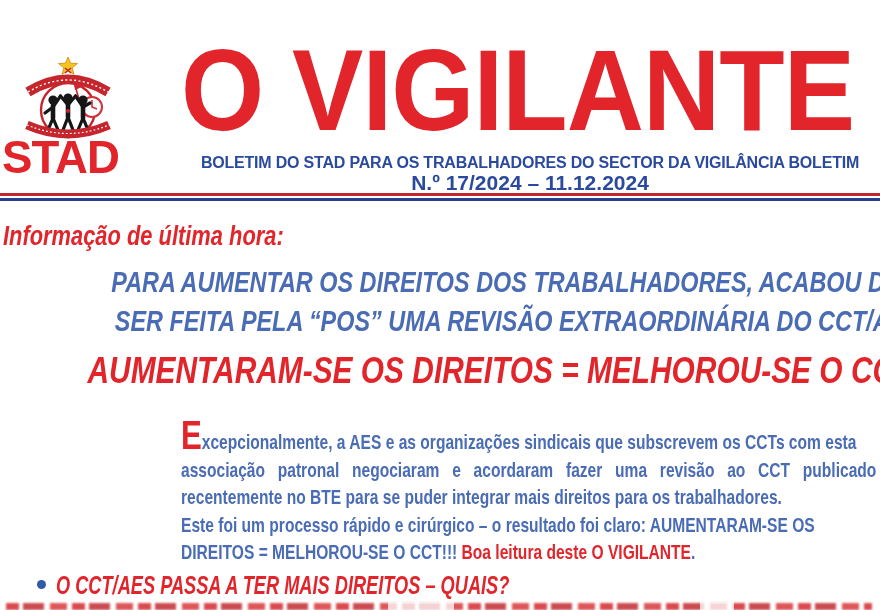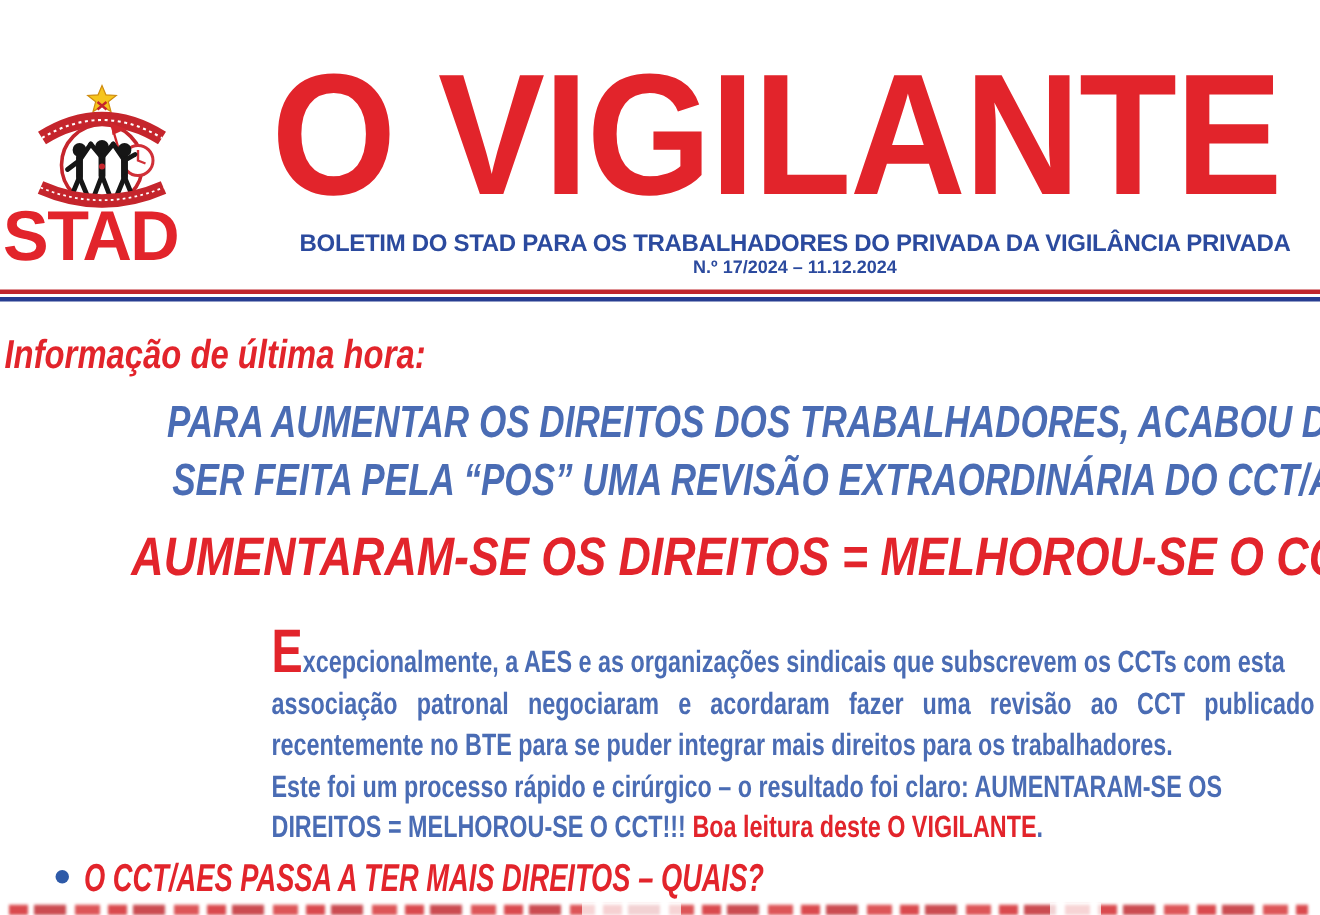--- a/index.html
+++ b/index.html
@@ -25,21 +25,21 @@
     color:var(--red);line-height:1;letter-spacing:-1px;white-space:nowrap;
     transform:scaleX(0.93);transform-origin:0 0;
   }
   .subtitle{
     position:absolute;left:180px;top:155px;width:700px;text-align:center;
     font-size:16px;font-weight:bold;color:var(--dblue);letter-spacing:-0.2px;
     white-space:nowrap;line-height:1;
   }
   .issue{
     position:absolute;left:180px;top:172px;width:700px;text-align:center;
-    font-size:12px;font-weight:bold;color:var(--dblue);line-height:1;
+    font-size:21px;font-weight:bold;color:var(--dblue);line-height:1;
   }
   .rule-red{position:absolute;left:0;top:193px;width:880px;height:3px;background:var(--rule-red);}
   .rule-blue{position:absolute;left:0;top:198px;width:880px;height:3px;background:var(--rule-blue);}
   .kicker{
     position:absolute;left:3px;top:223px;font-size:27px;font-weight:bold;font-style:italic;
     color:var(--red);transform:scaleX(0.81);transform-origin:0 0;white-space:nowrap;line-height:1;
   }
   .headblue{
     position:absolute;left:0;top:262px;width:880px;text-align:center;
     color:var(--mblue);font-weight:bold;font-style:italic;font-size:30px;line-height:39px;
@@ -123,21 +123,21 @@
     <circle cx="67" cy="45" r="4.6" fill="#161616"></circle>
     <circle cx="52" cy="56" r="2" fill="#c5252c"></circle>
 
     <path d="M11 70 Q52 88 93 70" stroke="#c5252c" stroke-width="9" fill="none"></path>
     <path d="M11 70 Q52 87 93 70" stroke="#ffffff" stroke-width="1.2" fill="none" stroke-dasharray="1.8 2.2"></path>
   </svg>
 
   <div class="wordmark">STAD</div>
 
   <div class="title">O VIGILANTE</div>
-  <div class="subtitle">BOLETIM DO STAD PARA OS TRABALHADORES DO PRIVADA DA VIGILÂNCIA PRIVADA</div>
+  <div class="subtitle">BOLETIM DO STAD PARA OS TRABALHADORES DO SECTOR DA VIGILÂNCIA BOLETIM</div>
   <div class="issue">N.º 17/2024 – 11.12.2024</div>
 
   <div class="rule-red"></div>
   <div class="rule-blue"></div>
 
   <div class="kicker">Informação de última hora:</div>
 
   <div class="headblue">
     <span class="squish">PARA AUMENTAR OS DIREITOS DOS TRABALHADORES, ACABOU DE</span><br>
     <span class="squish">SER FEITA PELA “POS” UMA REVISÃO EXTRAORDINÁRIA DO CCT/AES!</span>

